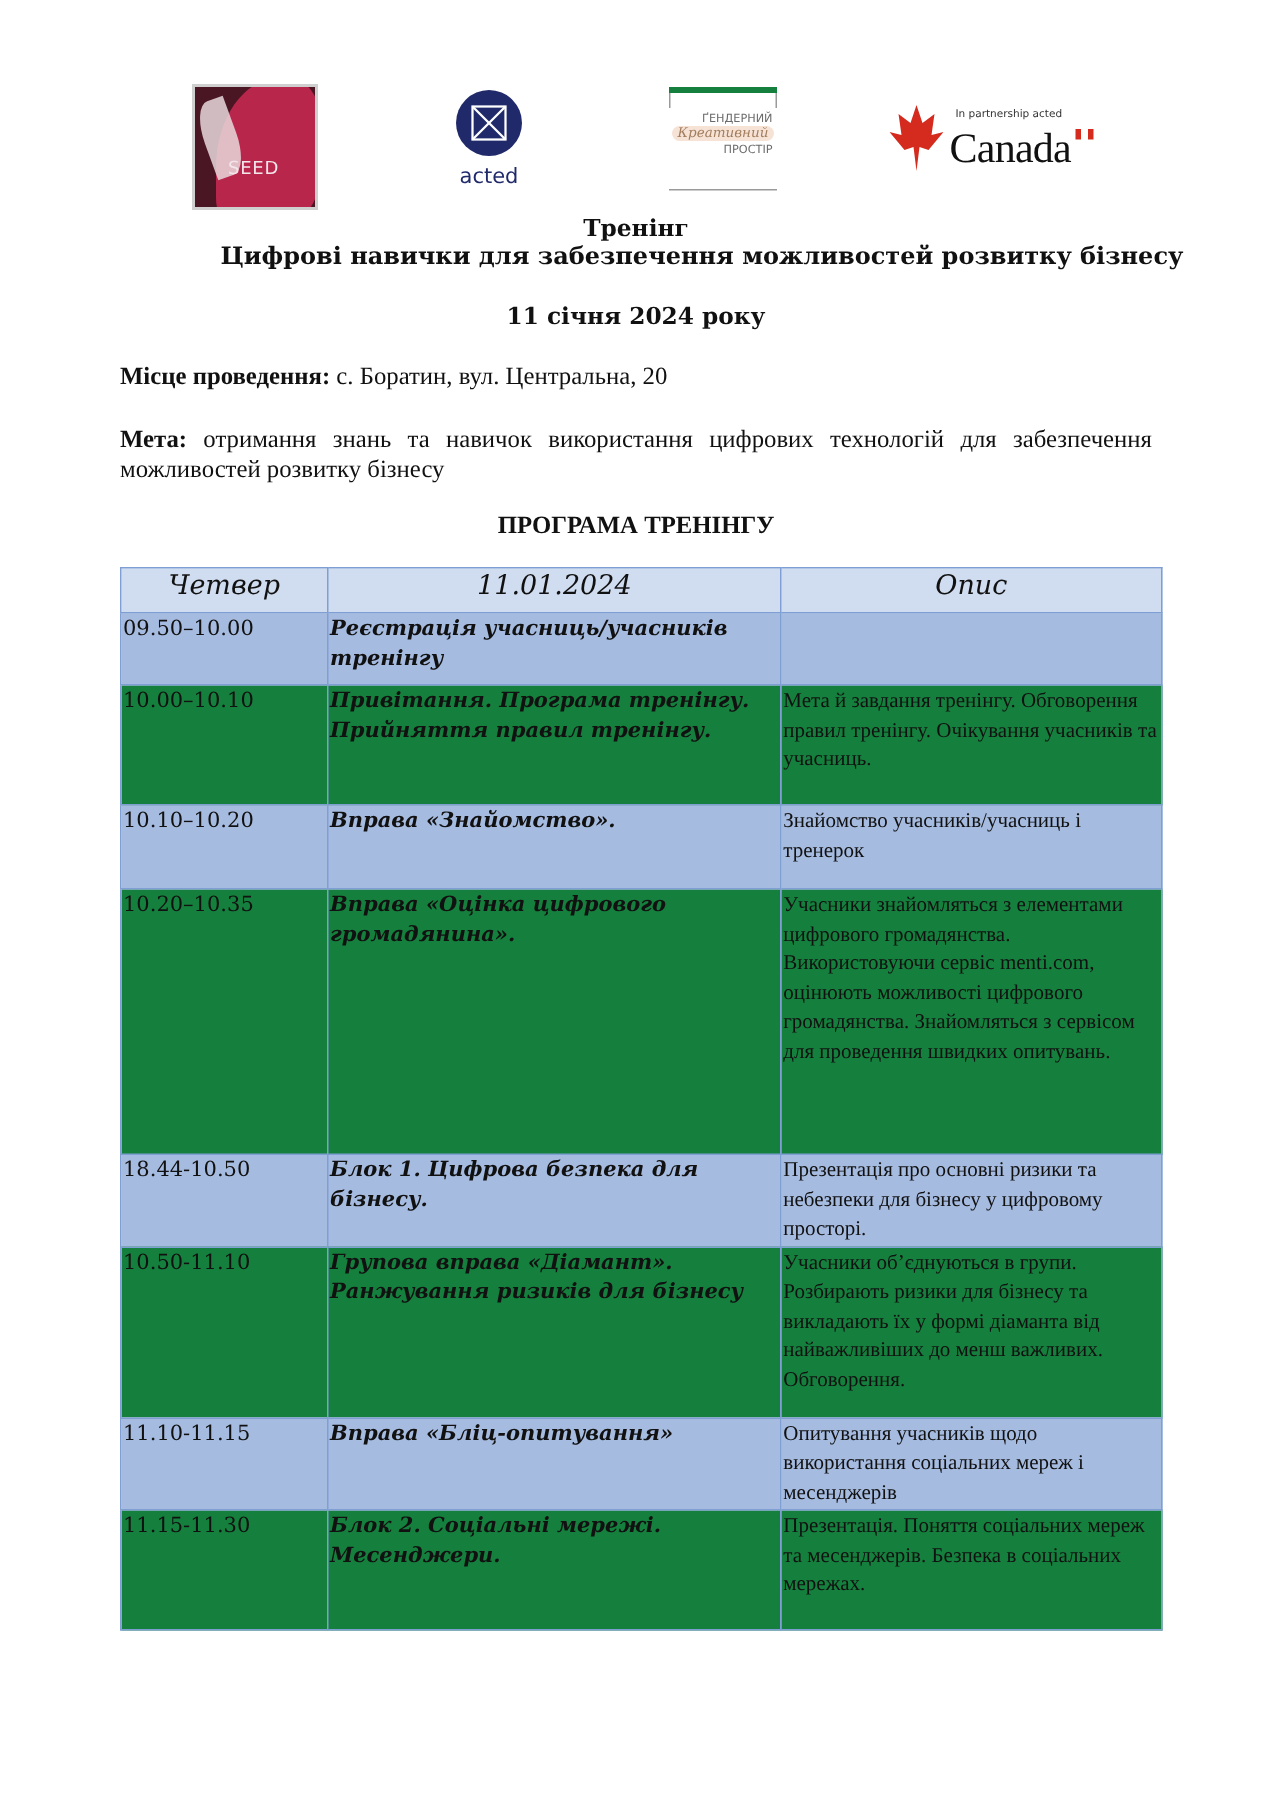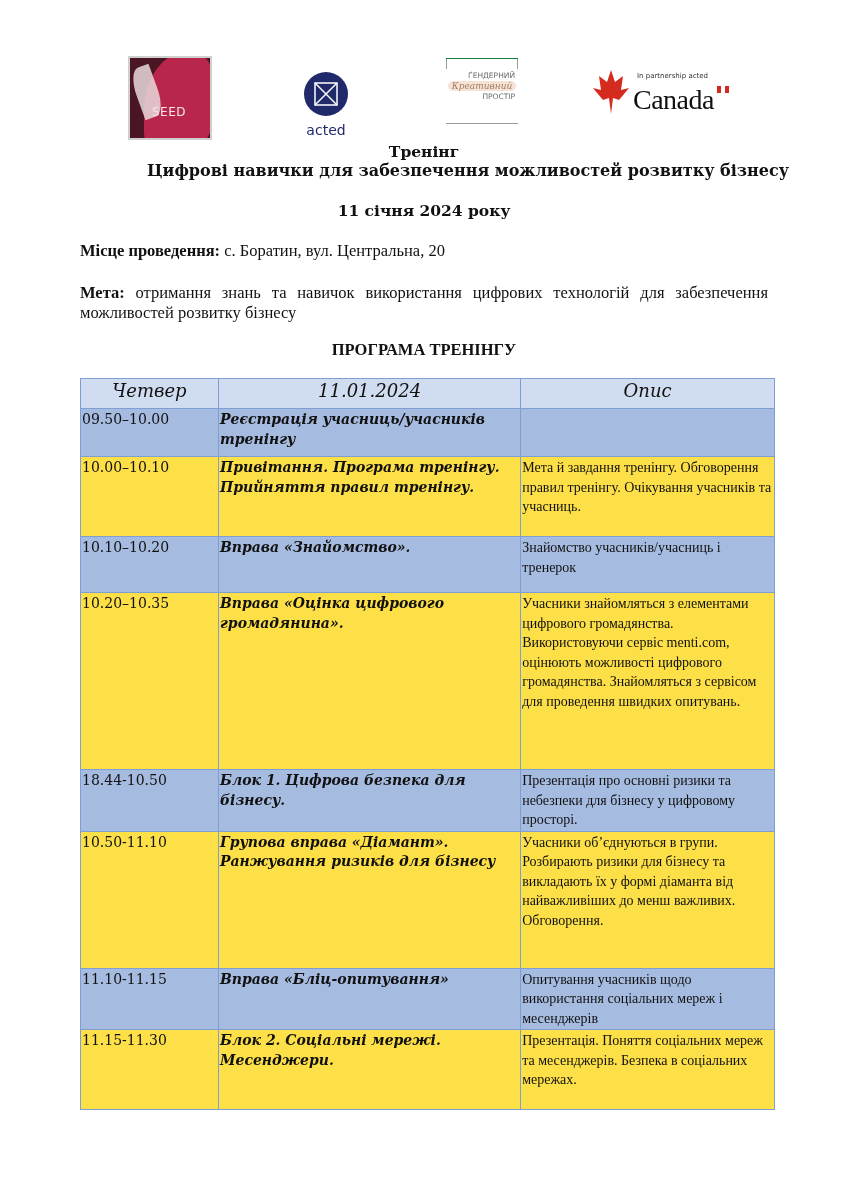--- a/index.html
+++ b/index.html
@@ -8,27 +8,27 @@
   .logos { position: absolute; top: 56px; left: 0; width: 848px; height: 86px; }
   .logo { position: absolute; }
 
   
   .seed { left: 128px; top: 0; width: 84px; height: 84px; background: #4b1624; border: 2px solid #cfcfcf; box-sizing: border-box; overflow: hidden; }
   .seed .face { position: absolute; left: 14px; top: -6px; width: 70px; height: 100px; background: #b8264b; border-radius: 60% 30% 40% 20%; }
   .seed .leaf { position: absolute; left: 6px; top: 8px; width: 22px; height: 52px; background: #e8d9dc; border-radius: 50% 0 50% 0; transform: rotate(-20deg); opacity: .85; }
   .seed .txt { position: absolute; left: 22px; top: 47px; font-family: "DejaVu Sans", sans-serif; font-size: 12px; color: #f3e6ea; letter-spacing: .5px; }
 
   
-  .acted { left: 300px; top: 16px; width: 52px; height: 70px; text-align: center; }
+  .acted { left: 300px; top: 4px; width: 52px; height: 70px; text-align: center; }
   .acted .circle { width: 44px; height: 44px; border-radius: 50%; background: #202a6b; margin: 0 auto; position: relative; }
   .acted .circle svg { position: absolute; left: 8px; top: 8px; }
   .acted .txt { font-family: "DejaVu Sans", sans-serif; font-size: 14px; color: #202a6b; margin-top: 6px; }
 
   
-  .gender { left: 446px; top: 2px; width: 72px; height: 64px; border-top: 1px solid #15803d; border-bottom: 1px solid #9a9a9a; }
+  .gender { left: 446px; top: 2px; width: 72px; height: 64px; border-top: 4px solid #15803d; border-bottom: 1px solid #9a9a9a; }
   .gender:before, .gender:after { content: ""; position: absolute; top: 0; width: 1px; height: 10px; background: #9a9a9a; }
   .gender:before { left: 0; } .gender:after { right: 0; }
   .gender .l1, .gender .l3 { font-family: "DejaVu Sans", sans-serif; font-size: 7.5px; color: #6b6b6b; text-align: right; padding-right: 3px; }
   .gender .l1 { margin-top: 12px; }
   .gender .l2 { font-family: "DejaVu Serif", serif; font-style: italic; font-size: 9px; color: #a27e5e; text-align: center; background: #f6e3d6; border-radius: 8px; margin: 1px 2px; }
 
   
   .canada { left: 593px; top: 10px; width: 140px; height: 54px; }
   .canada .leaf { position: absolute; left: 0; top: 4px; }
   .canada .partner { position: absolute; left: 44px; top: 6px; font-family: "DejaVu Sans", sans-serif; font-size: 7px; color: #333; }
@@ -44,21 +44,21 @@
   .place { top: 241px; }
   .goal { top: 283px; text-align: justify; text-align-last: left; }
   .para b { font-weight: bold; }
 
   .prog-title { top: 340px; font-family: "Liberation Serif", serif; font-size: 16.5px; }
 
   table.prog { position: absolute; left: 80px; top: 378px; width: 695px; border-collapse: collapse; table-layout: fixed; }
   table.prog td, table.prog th { border: 1px solid #7f9fd4; vertical-align: top; padding: 1px 1px; font-size: 14px; line-height: 19.5px; }
   table.prog th { font-weight: normal; font-style: italic; font-family: "DejaVu Serif", serif; font-size: 18px; text-align: center; background: #d0dcef; height: 26px; padding-top: 2px; }
   .c1 { width: 137px; } .c2 { width: 300px; } .c3 { width: 252px; }
-  tr.light td { background: #fde047; }
+  tr.light td { background: #15803d; }
   tr.dark td { background: #a6bbe0; }
   td.time { font-family: "DejaVu Serif", serif; font-size: 13.5px; }
   td.act { font-weight: bold; font-style: italic; font-family: "DejaVu Serif", serif; font-size: 14.5px; line-height: 19px; }
   td.desc { font-family: "Liberation Serif", serif; font-size: 15.5px; line-height: 19.5px; }
 </style>
 </head>
 <body>
 
 <div class="logos">
   <div class="logo seed">
@@ -136,21 +136,21 @@
     <tr class="light" style="height:177px">
       <td class="time">10.20–10.35</td>
       <td class="act">Вправа «Оцінка цифрового громадянина».</td>
       <td class="desc">Учасники знайомляться з елементами цифрового громадянства. Використовуючи сервіс menti.com, оцінюють можливості цифрового громадянства. Знайомляться з сервісом для проведення швидких опитувань.</td>
     </tr>
     <tr class="dark" style="height:60px">
       <td class="time">18.44-10.50</td>
       <td class="act">Блок 1. Цифрова безпека для бізнесу.</td>
       <td class="desc">Презентація про основні ризики та небезпеки для бізнесу у цифровому просторі.</td>
     </tr>
-    <tr class="light" style="height:137px">
+    <tr class="light" style="height:114px">
       <td class="time">10.50-11.10</td>
       <td class="act">Групова вправа «Діамант». Ранжування ризиків для бізнесу</td>
       <td class="desc">Учасники об’єднуються в групи. Розбирають ризики для бізнесу та викладають їх у формі діаманта від найважливіших до менш важливих. Обговорення.</td>
     </tr>
     <tr class="dark" style="height:60px">
       <td class="time">11.10-11.15</td>
       <td class="act">Вправа «Бліц-опитування»</td>
       <td class="desc">Опитування учасників щодо використання соціальних мереж і месенджерів</td>
     </tr>
     <tr class="light" style="height:80px">

